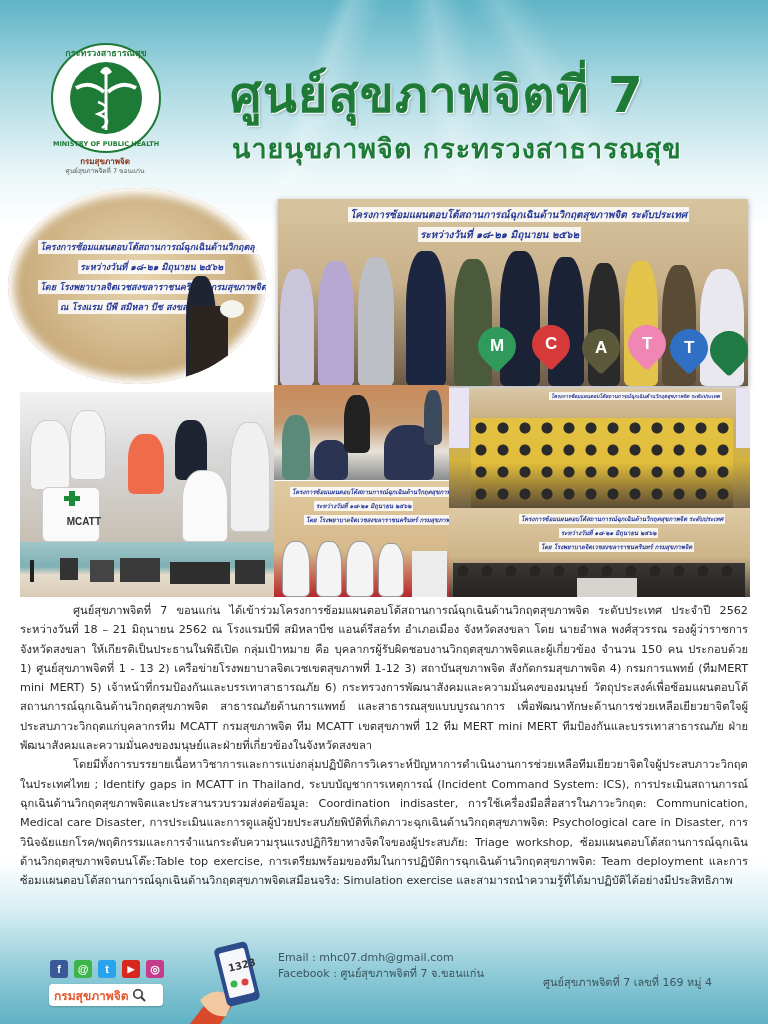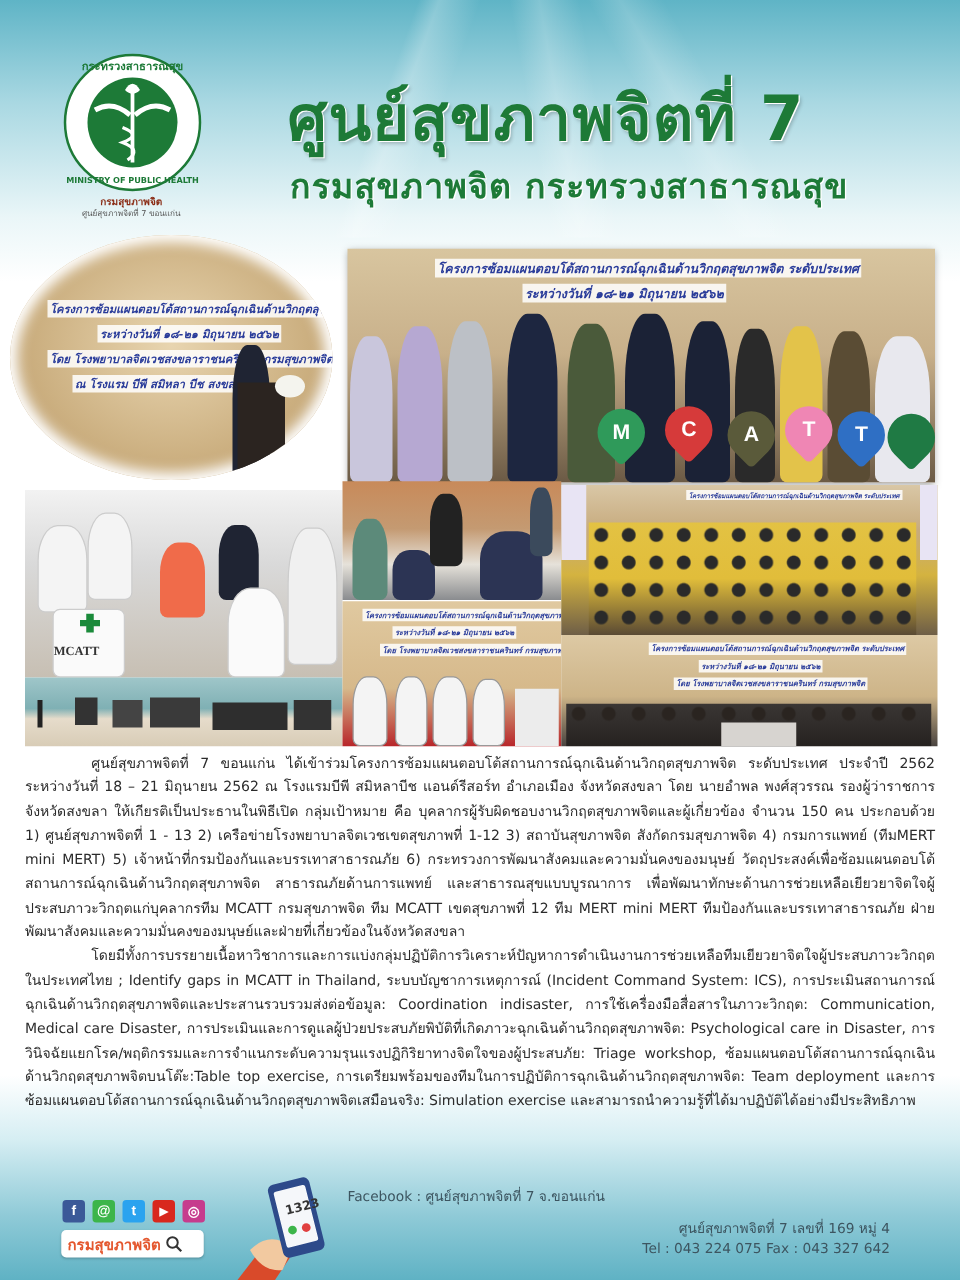--- a/index.html
+++ b/index.html
@@ -110,21 +110,21 @@
   <path d="M26 46 Q40 38 54 50 M86 46 Q72 38 58 50" stroke="#fff" stroke-width="4" fill="none"></path>
   <path d="M48 60 Q64 66 48 72 Q64 78 52 86" stroke="#fff" stroke-width="2.5" fill="none"></path>
   <path d="M50 30 Q56 20 62 30 Q56 36 50 30Z" fill="#fff"></path>
   <text x="56" y="14" font-size="9" text-anchor="middle" fill="#1d7a37" font-weight="bold" font-family="DejaVu Sans, sans-serif">กระทรวงสาธารณสุข</text>
   <text x="56" y="104" font-size="6.5" text-anchor="middle" fill="#1d7a37" font-weight="bold" font-family="DejaVu Sans, sans-serif">MINISTRY OF PUBLIC HEALTH</text>
 </svg>
 <div class="logo-sub1">กรมสุขภาพจิต</div>
 <div class="logo-sub2">ศูนย์สุขภาพจิตที่ 7 ขอนแก่น</div>
 
 <h1 class="title">ศูนย์สุขภาพจิตที่ 7</h1>
-<h2 class="subtitle">กรมสุขภาพจิต กระทรวงสาธารณสุข</h2>
+<h2 class="subtitle">นายนุขภาพจิต กระทรวงสาธารณสุข</h2>
 
 <div class="photo ph-oval">
   <div class="banner-text" style="left:30px;top:52px;">โครงการซ้อมแผนตอบโต้สถานการณ์ฉุกเฉินด้านวิกฤตสุขภาพจิต ระดับประเทศ</div>
   <div class="banner-text" style="left:70px;top:72px;">ระหว่างวันที่ ๑๘-๒๑ มิถุนายน ๒๕๖๒</div>
   <div class="banner-text" style="left:30px;top:92px;">โดย โรงพยาบาลจิตเวชสงขลาราชนครินทร์ กรมสุขภาพจิต</div>
   <div class="banner-text" style="left:50px;top:112px;">ณ โรงแรม บีพี สมิหลา บีช สงขลา</div>
   <div class="person" style="left:178px;top:88px;width:30px;height:108px;background:#1f2433;"></div>
   <div style="position:absolute;left:182px;top:118px;width:38px;height:90px;background:#2b2420;"></div>
   <div style="position:absolute;left:212px;top:112px;width:24px;height:18px;border-radius:50%;background:#f4f4ee;"></div>
 </div>
@@ -166,21 +166,21 @@
 <div class="photo ph-vest">
   <div class="person" style="left:10px;top:28px;width:40px;height:70px;background:#f4f4f4;border:1px solid #ccc;"></div>
   <div class="person" style="left:50px;top:18px;width:36px;height:70px;background:#f4f4f4;border:1px solid #ccc;"></div>
   <div class="person" style="left:108px;top:42px;width:36px;height:60px;background:#f06b4a;"></div>
   <div class="person" style="left:155px;top:28px;width:32px;height:60px;background:#1f2433;"></div>
   <div class="person" style="left:210px;top:30px;width:40px;height:110px;background:#f0f0f0;border:1px solid #ccc;"></div>
   <div class="person" style="left:162px;top:78px;width:46px;height:72px;background:#fafafa;border:1px solid #ccc;"></div>
   <div style="position:absolute;left:22px;top:95px;width:58px;height:55px;background:#fafafa;border:1px solid #ccc;border-radius:6px;">
     <div style="position:absolute;left:21px;top:8px;width:16px;height:5px;background:#1a8a3a;"></div>
     <div style="position:absolute;left:26px;top:3px;width:6px;height:15px;background:#1a8a3a;"></div>
-    <div style="position:absolute;left:0;top:28px;width:58px;text-align:left;font-size:10px;font-weight:bold;color:#333;font-family:Liberation Serif, serif;">MCATT</div>
+    <div style="position:absolute;left:0;top:28px;width:58px;text-align:right;font-size:10px;font-weight:bold;color:#333;font-family:Liberation Sans, sans-serif;">MCATT</div>
   </div>
 </div>
 
 <div class="photo ph-beach">
   <div style="position:absolute;left:10px;top:18px;width:4px;height:22px;background:#222;"></div>
   <div style="position:absolute;left:40px;top:16px;width:18px;height:22px;background:#333;"></div>
   <div style="position:absolute;left:70px;top:18px;width:24px;height:22px;background:#444;"></div>
   <div style="position:absolute;left:100px;top:16px;width:40px;height:24px;background:#3a3a3a;"></div>
   <div style="position:absolute;left:150px;top:20px;width:60px;height:22px;background:#2e2e2e;"></div>
   <div style="position:absolute;left:215px;top:18px;width:30px;height:24px;background:#333;"></div>
@@ -248,19 +248,19 @@
   <path d="M10 84 L30 58 L52 66 L40 84Z" fill="#d94a2a"></path>
   <path d="M20 60 Q36 44 54 58 L46 76 Q30 78 20 60Z" fill="#f2c9a0"></path>
   <rect x="40" y="4" width="34" height="60" rx="5" transform="rotate(-14 57 34)" fill="#2d4a8a"></rect>
   <rect x="44" y="10" width="26" height="46" rx="2" transform="rotate(-14 57 34)" fill="#f5f7fa"></rect>
   <text x="50" y="30" font-size="10" font-weight="bold" fill="#333" transform="rotate(-14 57 34)" font-family="DejaVu Sans, sans-serif">1323</text>
   <circle cx="54" cy="44" r="3.5" fill="#3cb54a"></circle>
   <circle cx="65" cy="42" r="3.5" fill="#e04040"></circle>
 </svg>
 
 <div class="contact">
+  <div>Email :  mhc07.dmh@gmail.com</div>
   <div>Facebook : ศูนย์สุขภาพจิตที่ 7 จ.ขอนแก่น</div>
 </div>
 
 <div class="address">
   <div>ศูนย์สุขภาพจิตที่ 7 เลขที่ 169 หมู่ 4</div>
-  <div>Tel : 043 224 075 Fax : 043 327 642</div>
 </div>
 
 </body></html>

